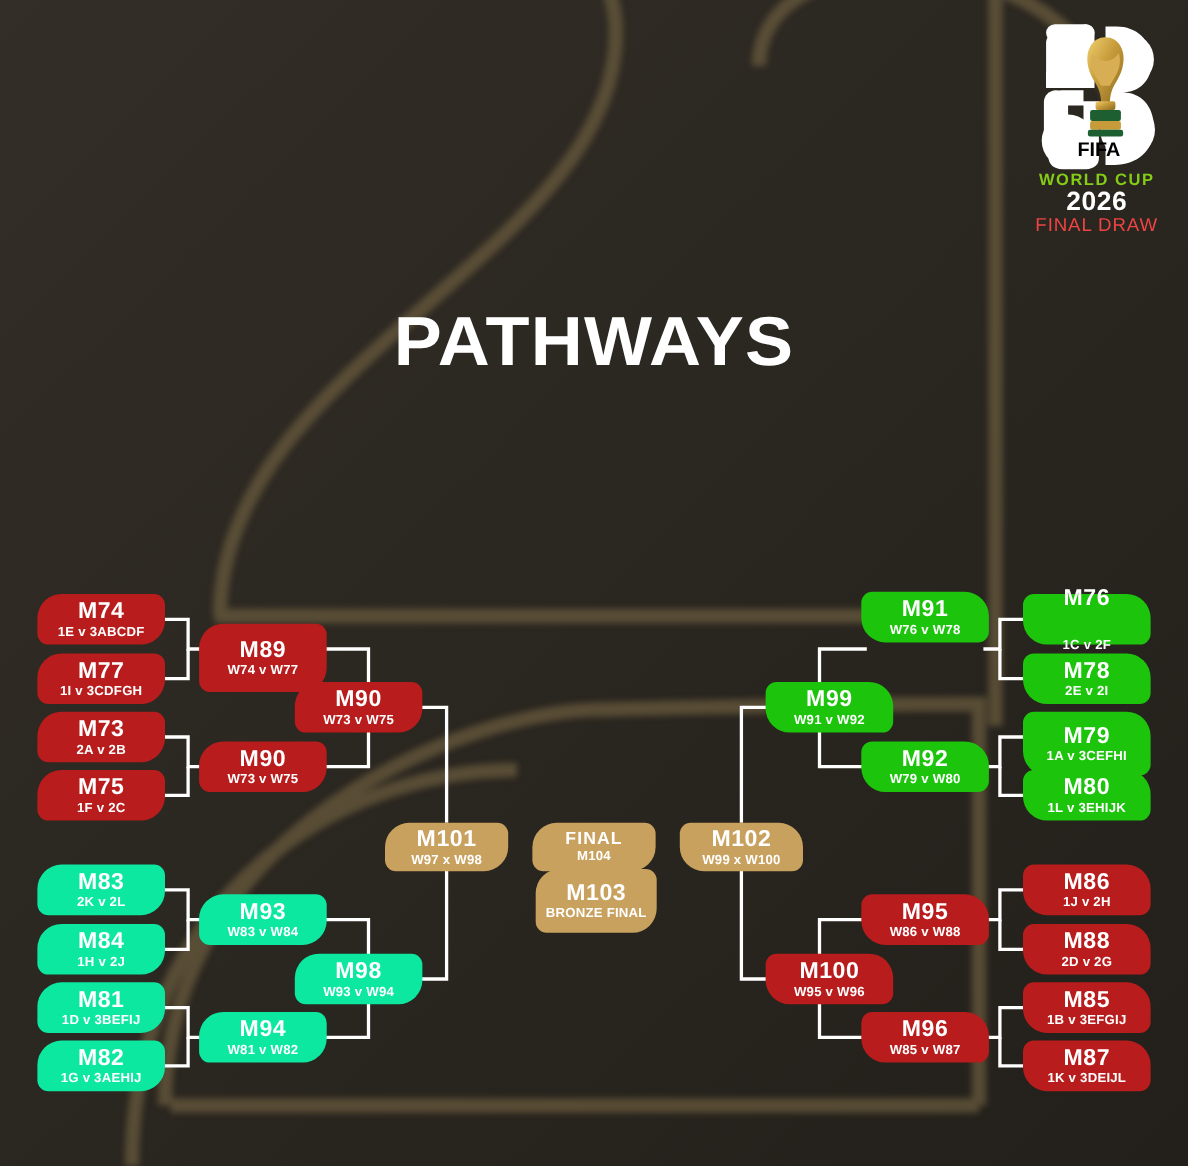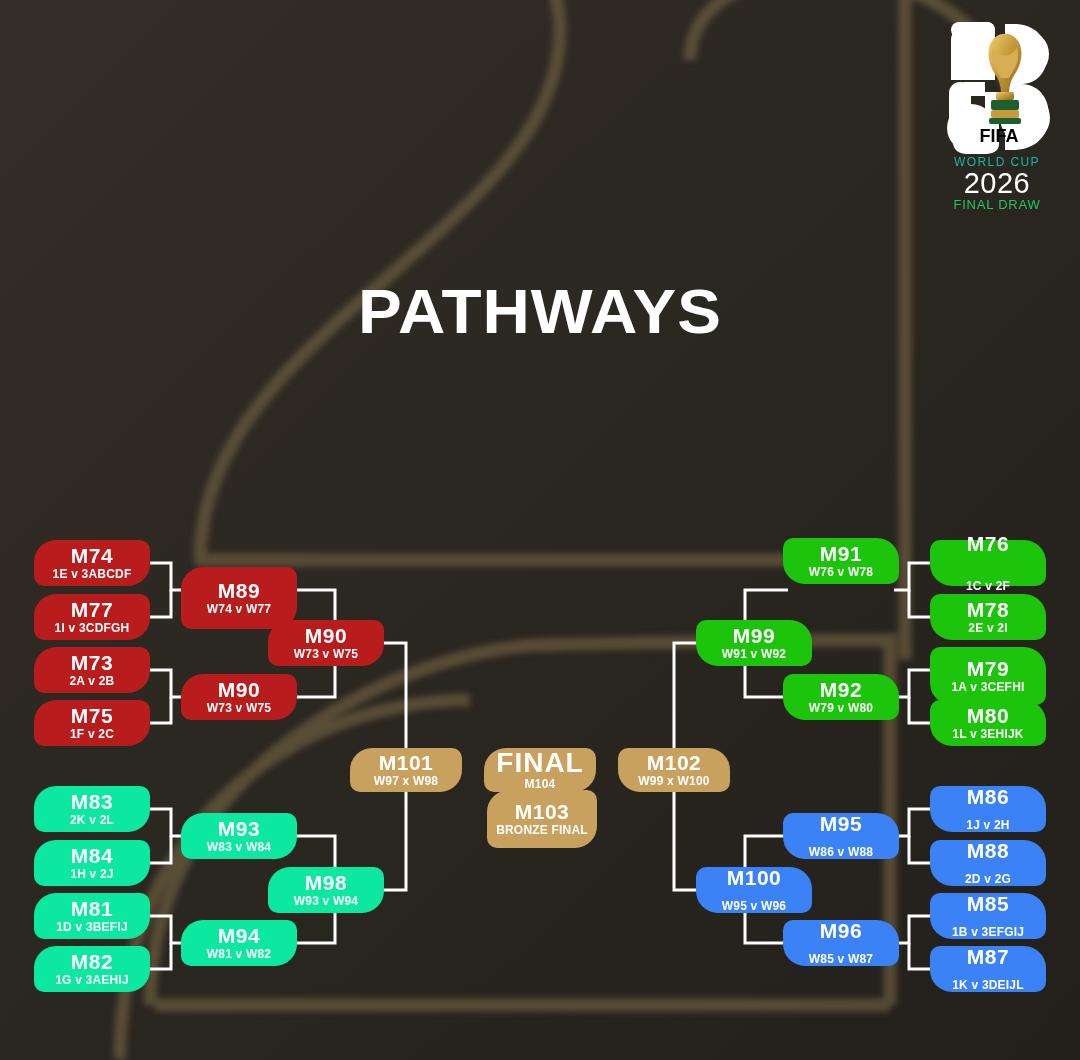--- a/index.html
+++ b/index.html
@@ -26,29 +26,29 @@
     transform:scaleX(1.04);
   }
 
   .logo{
     position:absolute; right:22px; top:18px; z-index:6;
     width:122px; height:190px;
     display:flex; flex-direction:column; align-items:center;
   }
   .logo-mark{ width:112px; height:136px; position:relative; }
   .logo-wc{
-    color:#14b8a6; font-size:12px; font-weight:normal; letter-spacing:1.4px;
+    color:#84cc16; font-size:15px; font-weight:bold; letter-spacing:1.4px;
     margin-top:2px; line-height:1;
   }
   .logo-year{
-    color:#fff; font-size:29px; font-weight:normal; letter-spacing:0.5px;
+    color:#fff; font-size:24px; font-weight:bold; letter-spacing:0.5px;
     line-height:1.05;
   }
   .logo-sub{
-    color:#22c55e; font-size:13px; letter-spacing:0.8px; line-height:1.1;
+    color:#ef4444; font-size:17px; letter-spacing:0.8px; line-height:1.1;
   }
 
   
   #bracket{ position:absolute; inset:0; z-index:3; }
 
   .node{
     position:absolute;
     display:flex; flex-direction:column;
     align-items:center; justify-content:center;
     color:#ffffff;
@@ -64,24 +64,24 @@
     letter-spacing:0.2px;
   }
 
   
   .r-left  { border-radius:22px 10px 22px 10px; }
   .r-right { border-radius:10px 22px 10px 22px; }
 
   .c-blue  { background:#b91c1c; }
   .c-teal  { background:#0de8a0; }
   .c-green { background:#1cc40c; }
-  .c-red   { background:#3b82f6;justify-content:space-between; }
+  .c-red   { background:#b91c1c; }
   .c-gold  { background:#c8a15e; }
 
-  .final .t1{ font-size:28px; letter-spacing:1px; }
+  .final .t1{ font-size:16px; letter-spacing:1px; }
 </style>
 </head>
 <body>
 
 <svg id="bg-art" viewBox="0 0 1080 1060">
   <defs>
     <linearGradient id="bgGrad" x1="0" y1="0" x2="1" y2="1">
       <stop offset="0%" stop-color="#332e27"></stop>
       <stop offset="45%" stop-color="#2b2721"></stop>
       <stop offset="100%" stop-color="#23201b"></stop>

